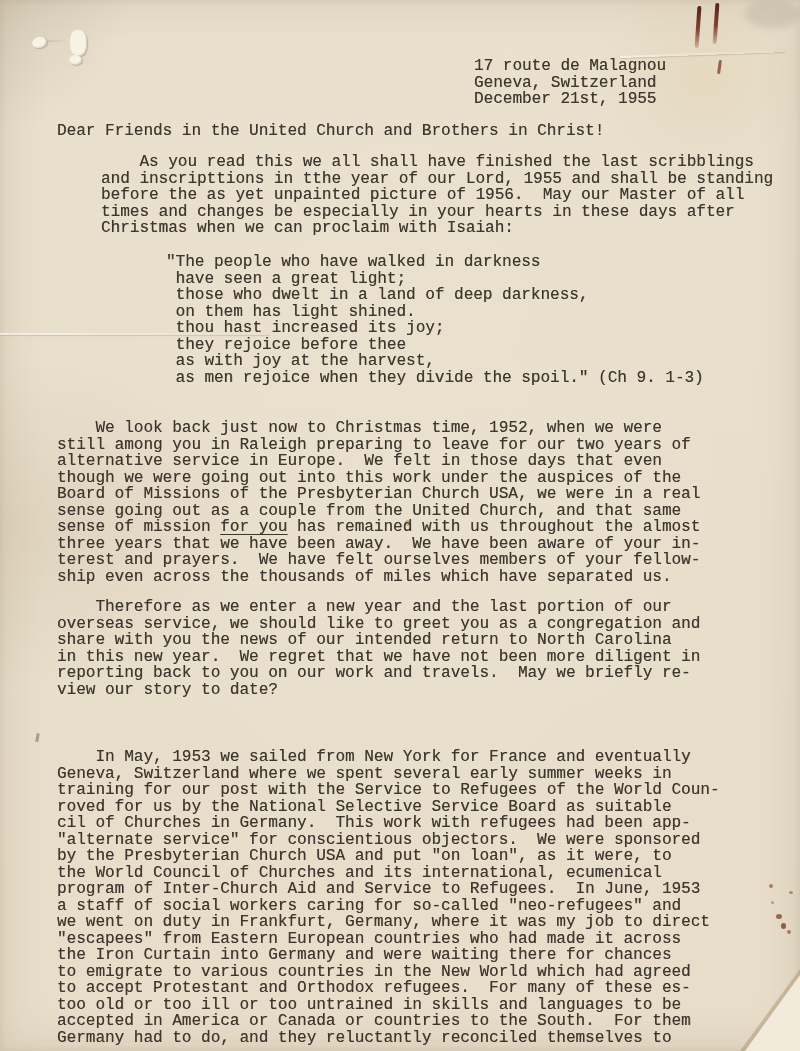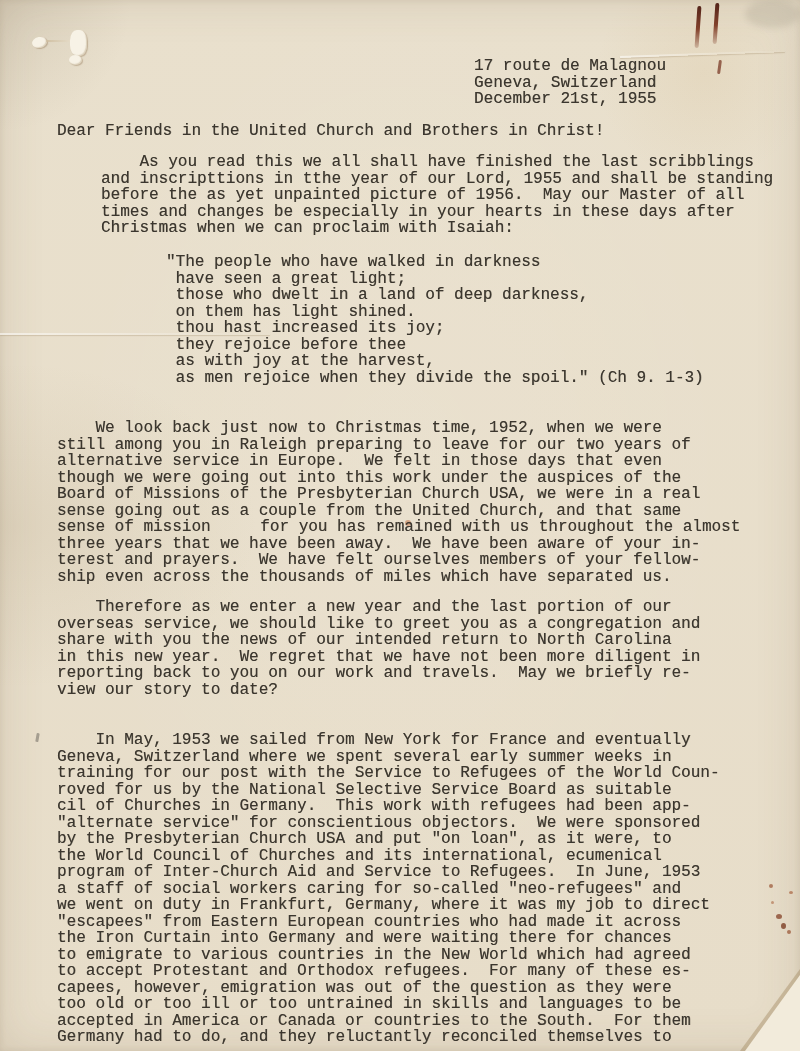--- a/index.html
+++ b/index.html
@@ -15,21 +15,21 @@
       linear-gradient(#e9e0cd,#e7ddc9);
     box-shadow:inset 0 0 45px rgba(110,90,55,0.16), inset 0 0 6px rgba(110,90,55,0.12);
   }
   .txt,.tline{
     white-space:pre;
     font-size:16px;line-height:16.5px;
     color:#3b362e;
     text-shadow:0.3px 0 0 rgba(59,54,46,0.55);
   }
   .abs{position:absolute;}
-  .u{text-underline-offset:2.5px;text-decoration-thickness:1px;margin-left:40px;}
+  .u{text-decoration:underline;text-underline-offset:2.5px;text-decoration-thickness:1px;}
   
   .staple-blob{position:absolute;background:#f7f2e6;border-radius:50%;
     box-shadow:1px 1px 1px rgba(150,125,90,0.45), inset -1px -1px 1px rgba(170,145,105,0.35);}
   .staple-wire{position:absolute;left:46px;top:40px;width:28px;height:2px;
     background:linear-gradient(90deg,#cdbb9c,#e8dfcc);border-radius:1px;opacity:.8;}
   .pen-stroke{position:absolute;border-radius:2px;
     background:linear-gradient(#54241a, #83422c 55%, rgba(131,66,44,0.25));}
   .pen-tick{position:absolute;left:718px;top:60px;width:3px;height:14px;
     background:#7a3a26;opacity:.75;border-radius:2px;transform:rotate(8deg);}
   .crease{position:absolute;background:linear-gradient(90deg, rgba(255,255,255,0.55), rgba(255,255,255,0));
@@ -115,37 +115,36 @@
       <div class="tline">ship even across the thousands of miles which have separated us.</div>
     </div>
   <div class="abs" style="left:57px;top:599px;">
       <div class="tline">    Therefore as we enter a new year and the last portion of our</div>
       <div class="tline">overseas service, we should like to greet you as a congregation and</div>
       <div class="tline">share with you the news of our intended return to North Carolina</div>
       <div class="tline">in this new year.  We regret that we have not been more diligent in</div>
       <div class="tline">reporting back to you on our work and travels.  May we briefly re-</div>
       <div class="tline">view our story to date?</div>
     </div>
-  <div class="abs" style="left:57px;top:732px;">
+  <div class="abs" style="left:57px;top:749px;">
       <div class="tline">    In May, 1953 we sailed from New York for France and eventually</div>
       <div class="tline">Geneva, Switzerland where we spent several early summer weeks in</div>
       <div class="tline">training for our post with the Service to Refugees of the World Coun-</div>
       <div class="tline">roved for us by the National Selective Service Board as suitable</div>
       <div class="tline">cil of Churches in Germany.  This work with refugees had been app-</div>
       <div class="tline">"alternate service" for conscientious objectors.  We were sponsored</div>
       <div class="tline">by the Presbyterian Church USA and put "on loan", as it were, to</div>
       <div class="tline">the World Council of Churches and its international, ecumenical</div>
       <div class="tline">program of Inter-Church Aid and Service to Refugees.  In June, 1953</div>
       <div class="tline">a staff of social workers caring for so-called "neo-refugees" and</div>
       <div class="tline">we went on duty in Frankfurt, Germany, where it was my job to direct</div>
       <div class="tline">"escapees" from Eastern European countries who had made it across</div>
       <div class="tline">the Iron Curtain into Germany and were waiting there for chances</div>
       <div class="tline">to emigrate to various countries in the New World which had agreed</div>
       <div class="tline">to accept Protestant and Orthodox refugees.  For many of these es-</div>
-      <div class="tline">capees, however, emigration was out of the question as they were</div>
       <div class="tline">too old or too ill or too untrained in skills and languages to be</div>
       <div class="tline">accepted in America or Canada or countries to the South.  For them</div>
       <div class="tline">Germany had to do, and they reluctantly reconciled themselves to</div>
     </div>
 
   <div class="corner-shadow"></div>
   <div class="corner-page"></div>
 
 </div>
 

